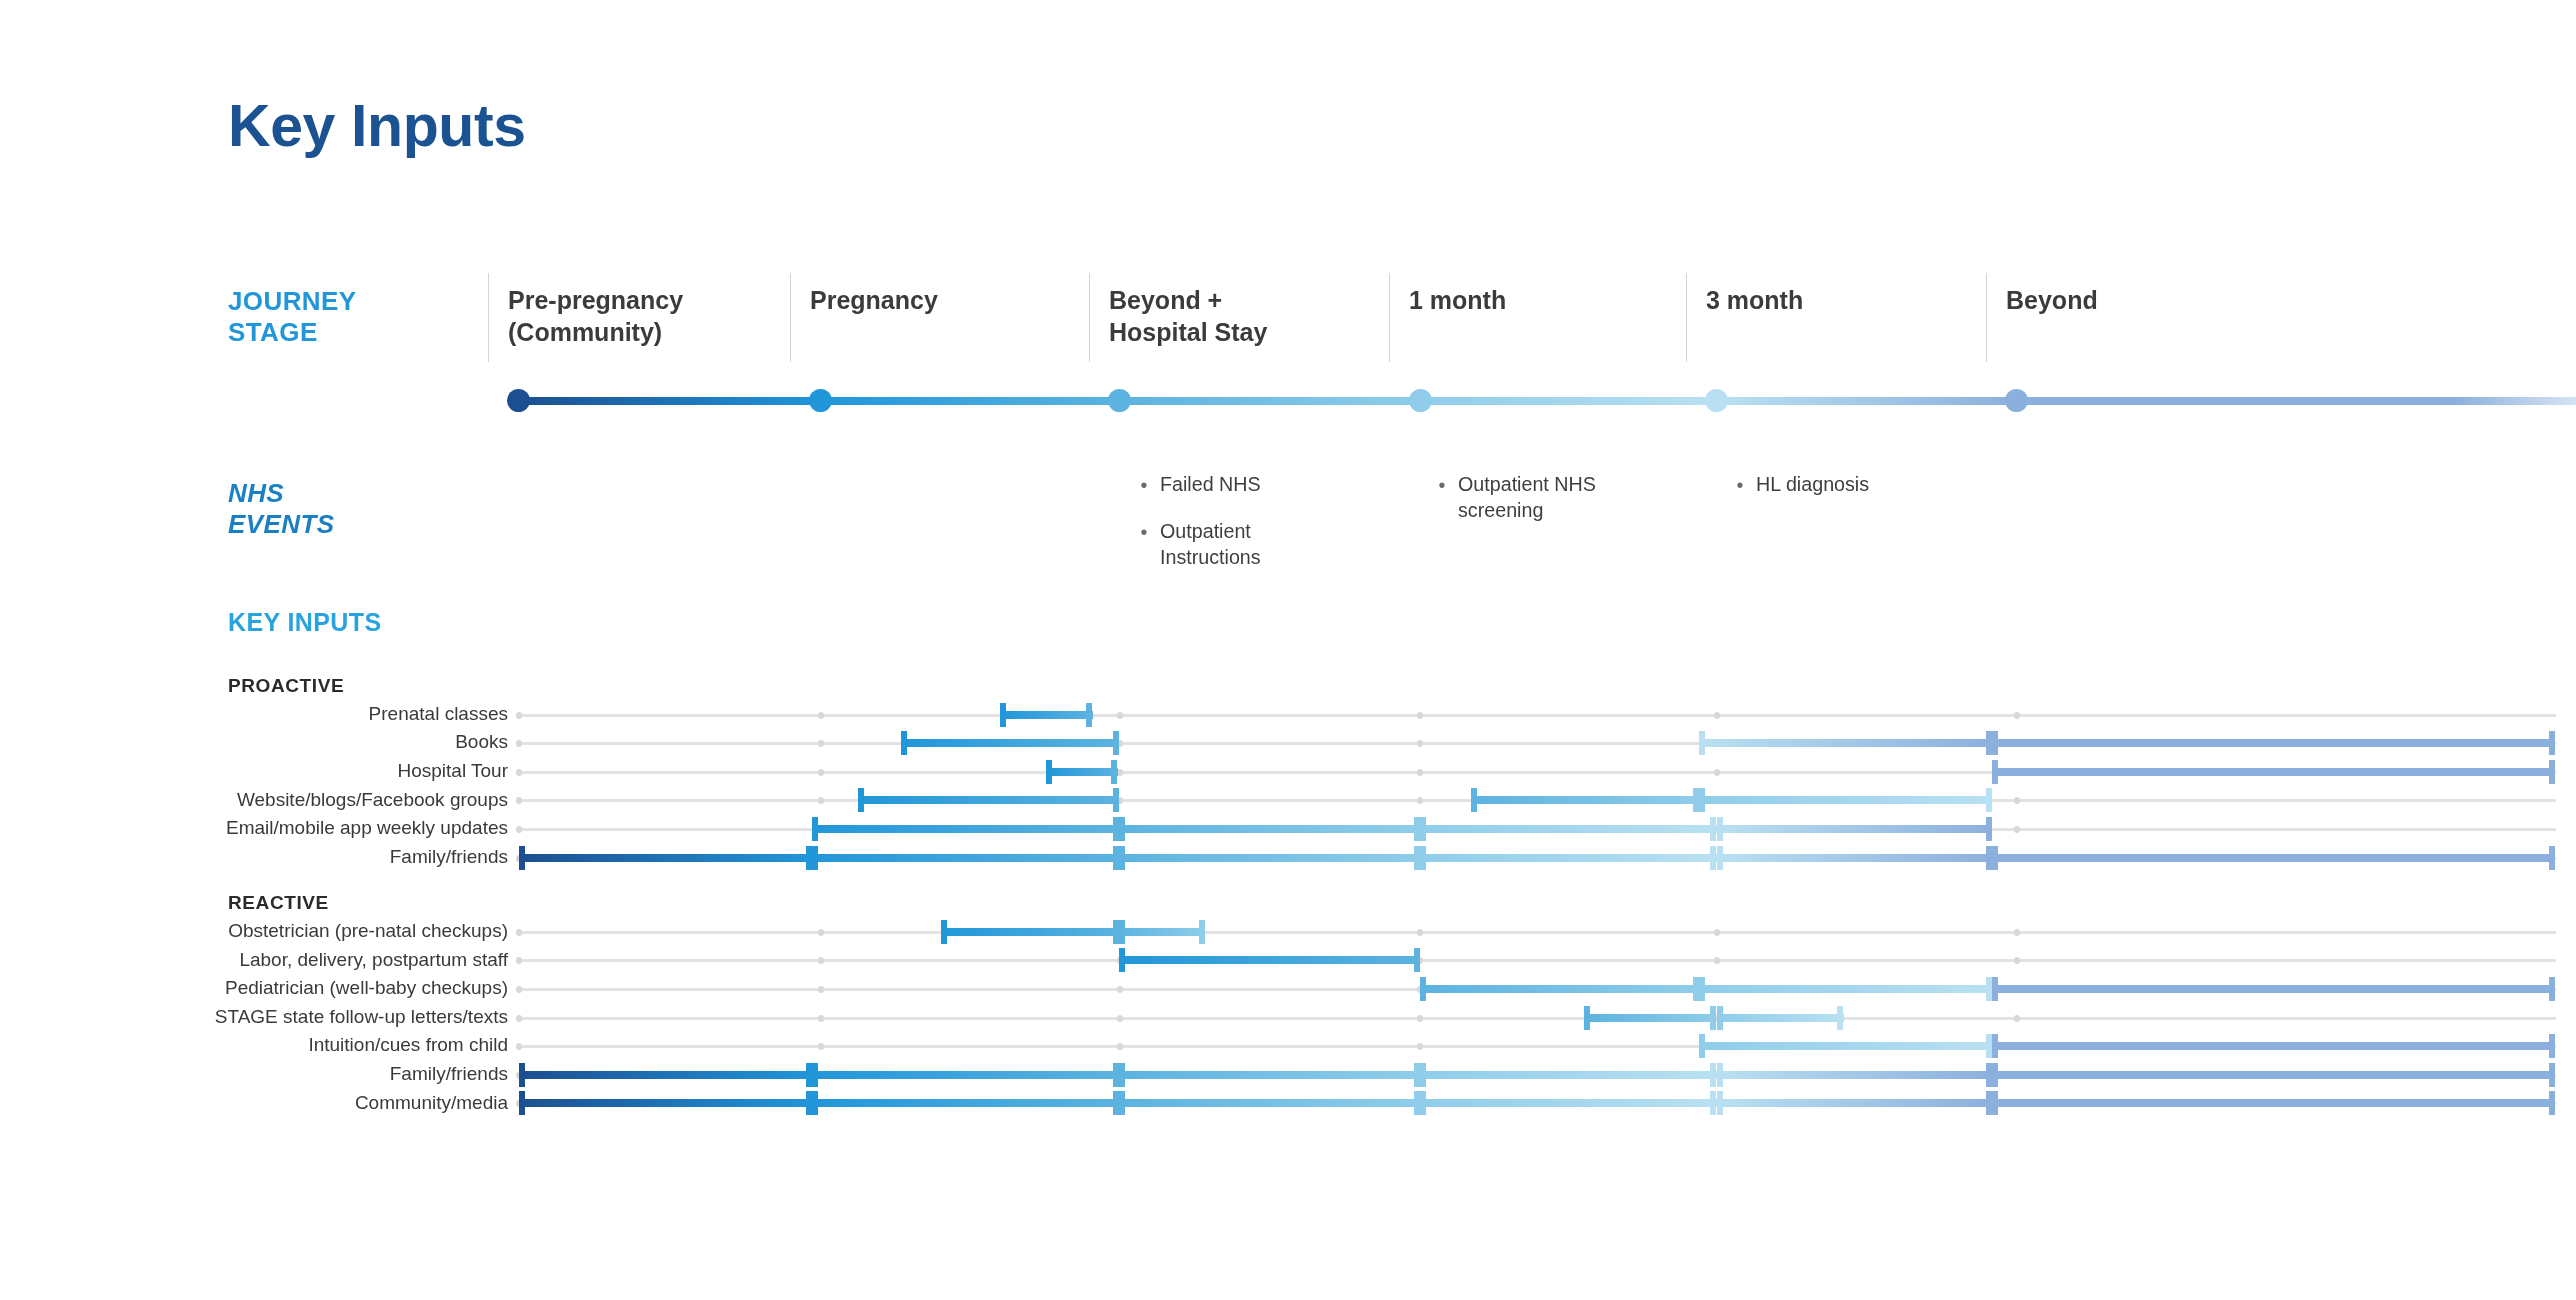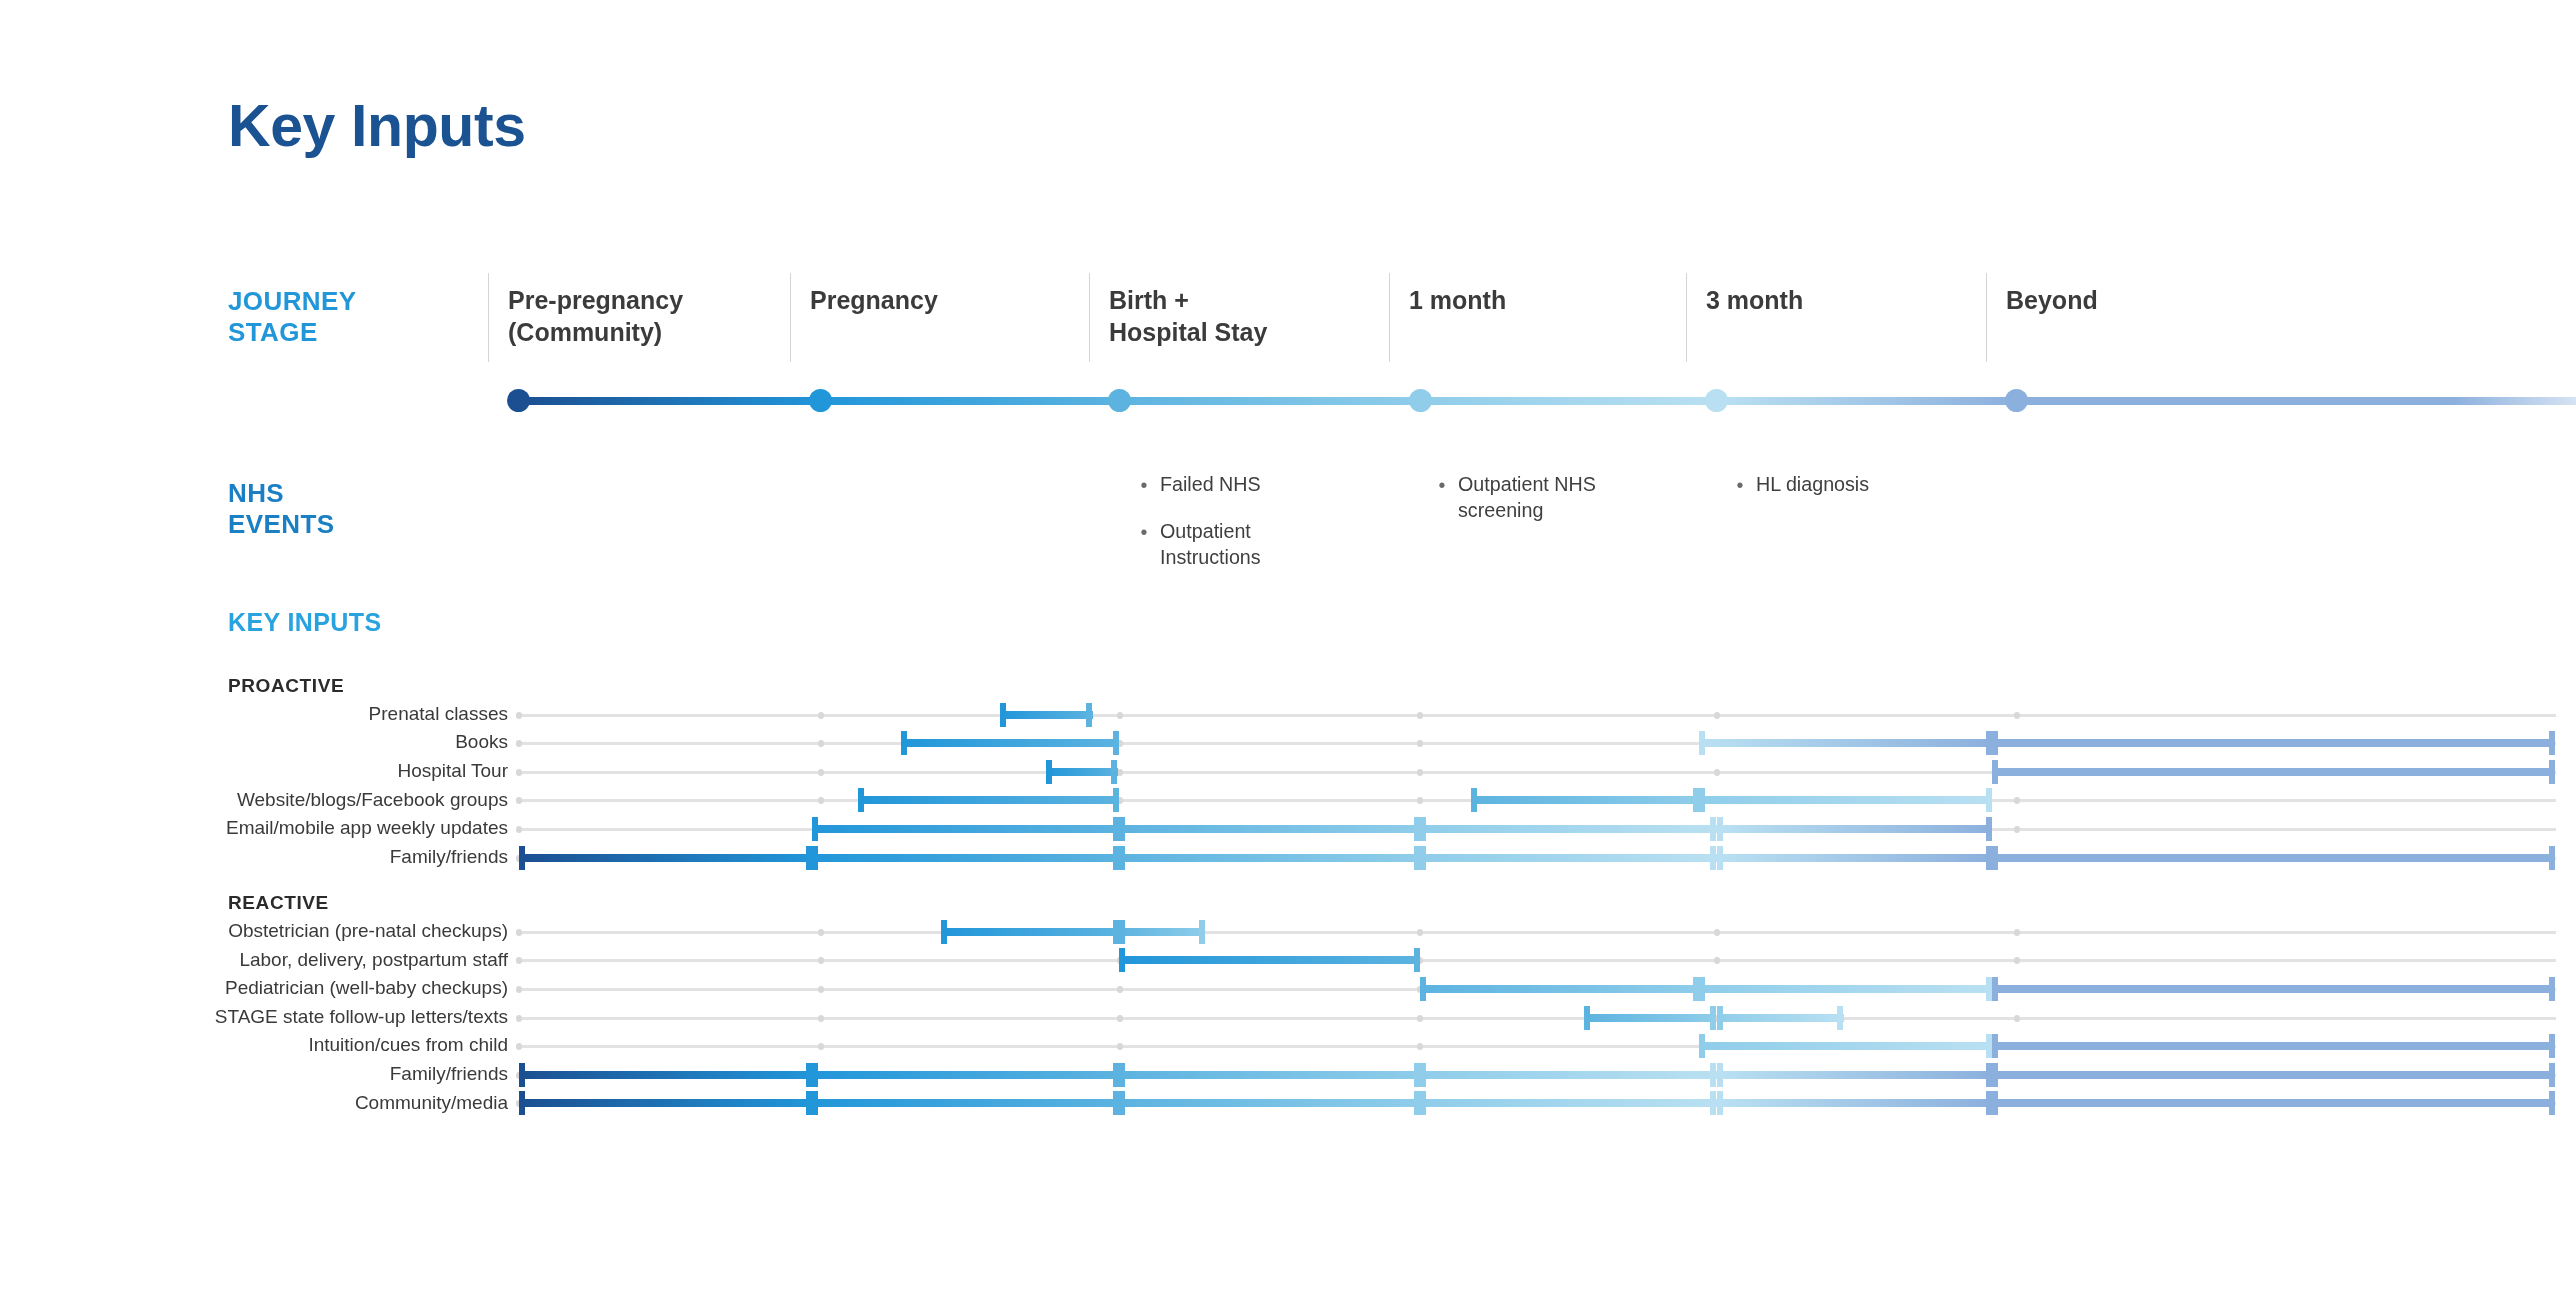--- a/index.html
+++ b/index.html
@@ -67,33 +67,33 @@
 </head>
 <body>
 
 <div class="page">
 
   <div class="title">Key Inputs</div>
 
   <div class="rail-label" id="journey-stage-label" style="white-space:pre-line;">JOURNEY
 STAGE</div>
 
-  <div class="rail-label" id="nhs-events-label" style="white-space:pre-line;">NHS
+  <div class="rail-label" id="nhs-events-label" style="white-space:pre-line;font-style:italic;">NHS
 EVENTS</div>
 
   <div class="rail-label" id="key-inputs-label">KEY INPUTS</div>
 
   <div id="stage-headers">
       <div class="stage-divider" style="left: 488px;"></div>
       <div class="stage-name" style="left: 508px;">Pre-pregnancy
 (Community)</div>
       <div class="stage-divider" style="left: 790px;"></div>
       <div class="stage-name" style="left: 810px;">Pregnancy</div>
       <div class="stage-divider" style="left: 1089px;"></div>
-      <div class="stage-name" style="left: 1109px;">Birth +
+      <div class="stage-name" style="left: 1109px;">Beyond +
 Hospital Stay</div>
       <div class="stage-divider" style="left: 1389px;"></div>
       <div class="stage-name" style="left: 1409px;">1 month</div>
       <div class="stage-divider" style="left: 1686px;"></div>
       <div class="stage-name" style="left: 1706px;">3 month</div>
       <div class="stage-divider" style="left: 1986px;"></div>
       <div class="stage-name" style="left: 2006px;">Beyond</div>
     </div>
   <div id="timeline">
       <div class="tl-seg" style="left: 18px; width: 302px; background: linear-gradient(90deg, rgb(27, 79, 145), rgb(33, 150, 217));"></div>

